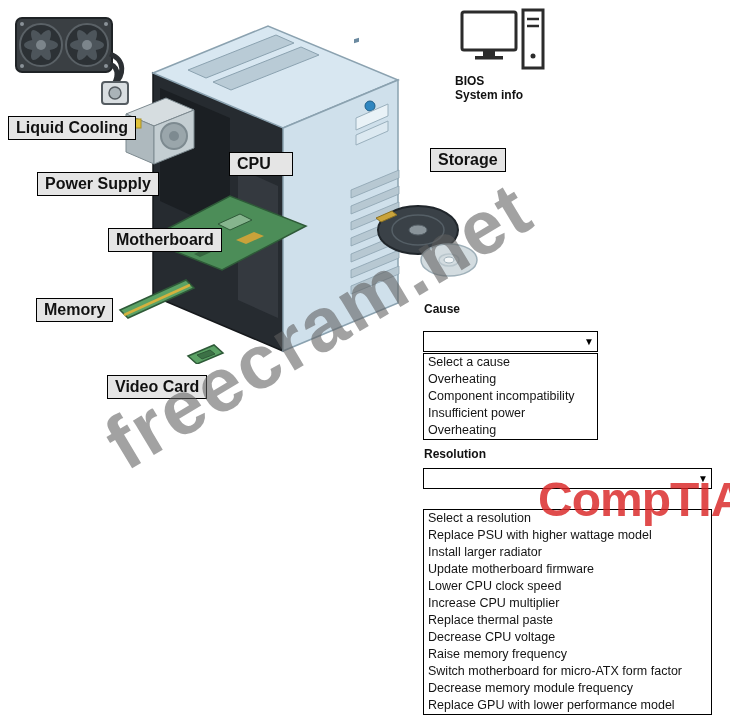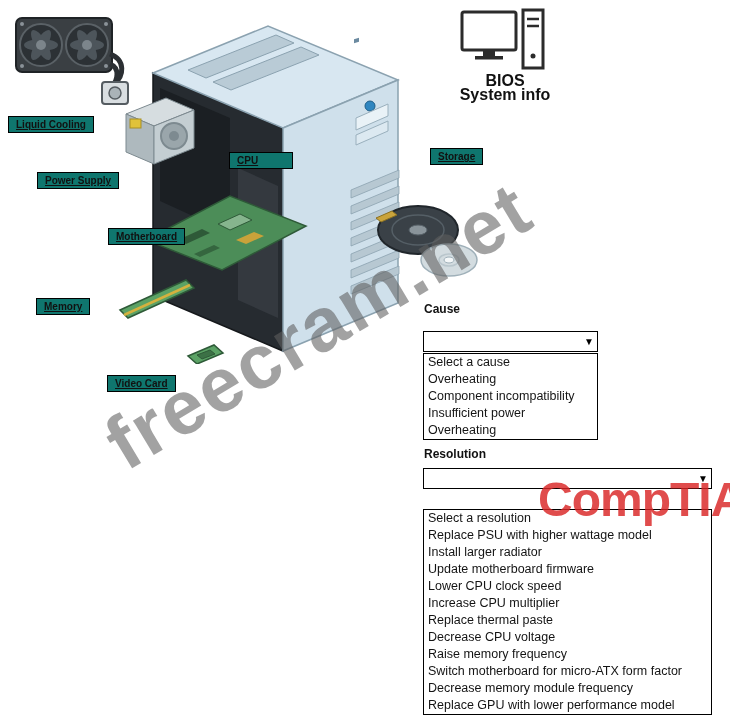--- a/index.html
+++ b/index.html
@@ -2,39 +2,39 @@
 <html><head>
 <meta charset="utf-8">
 <style>
   html,body{margin:0;padding:0;background:#fff;}
   #stage{
     position:relative;width:730px;height:715px;background:#fff;overflow:hidden;
     font-family:"Liberation Sans",sans-serif;color:#111;
   }
   svg{display:block;}
   .plabel{
-    position:absolute;border:1px solid #000;background:#0f766e;
-    font-size:10px;font-weight:bold;padding:2px 7px;white-space:nowrap;z-index:12;text-decoration:underline;
+    position:absolute;border:1px solid #000;background:#e5e5e5;
+    font-size:16px;font-weight:bold;padding:2px 7px;white-space:nowrap;z-index:12;
   }
   .heading{position:absolute;font-size:12px;font-weight:bold;z-index:12;}
   .select-bar{
     position:absolute;border:1px solid #000;background:#fff;z-index:20;
     display:flex;align-items:center;justify-content:flex-end;
   }
   .select-arrow{font-size:10px;line-height:1;margin-right:3px;color:#000;}
   .opt-list{
     position:absolute;border:1px solid #000;background:#fff;z-index:20;
   }
   .opt{
     height:17px;line-height:17px;font-size:12.5px;padding-left:4px;
     white-space:nowrap;overflow:hidden;color:#141414;
   }
   .bios-label{
-    position:absolute;left:455px;top:74px;width:100px;text-align:center;
-    font-size:16px;font-weight:bold;line-height:14px;z-index:12;
+    position:absolute;left:455px;top:74px;width:100px;
+    font-size:12px;font-weight:bold;line-height:14px;z-index:12;
   }
   .watermark-site{
     position:absolute;left:78px;top:282px;z-index:40;pointer-events:none;
     font-size:76px;font-weight:bold;letter-spacing:2px;white-space:nowrap;
     color:rgba(95,95,95,0.58);
     transform:rotate(-31deg);transform-origin:center center;
   }
   .watermark-brand{
     position:absolute;left:538px;top:472px;z-index:41;pointer-events:none;
     font-size:48px;font-weight:bold;letter-spacing:-1px;white-space:nowrap;

